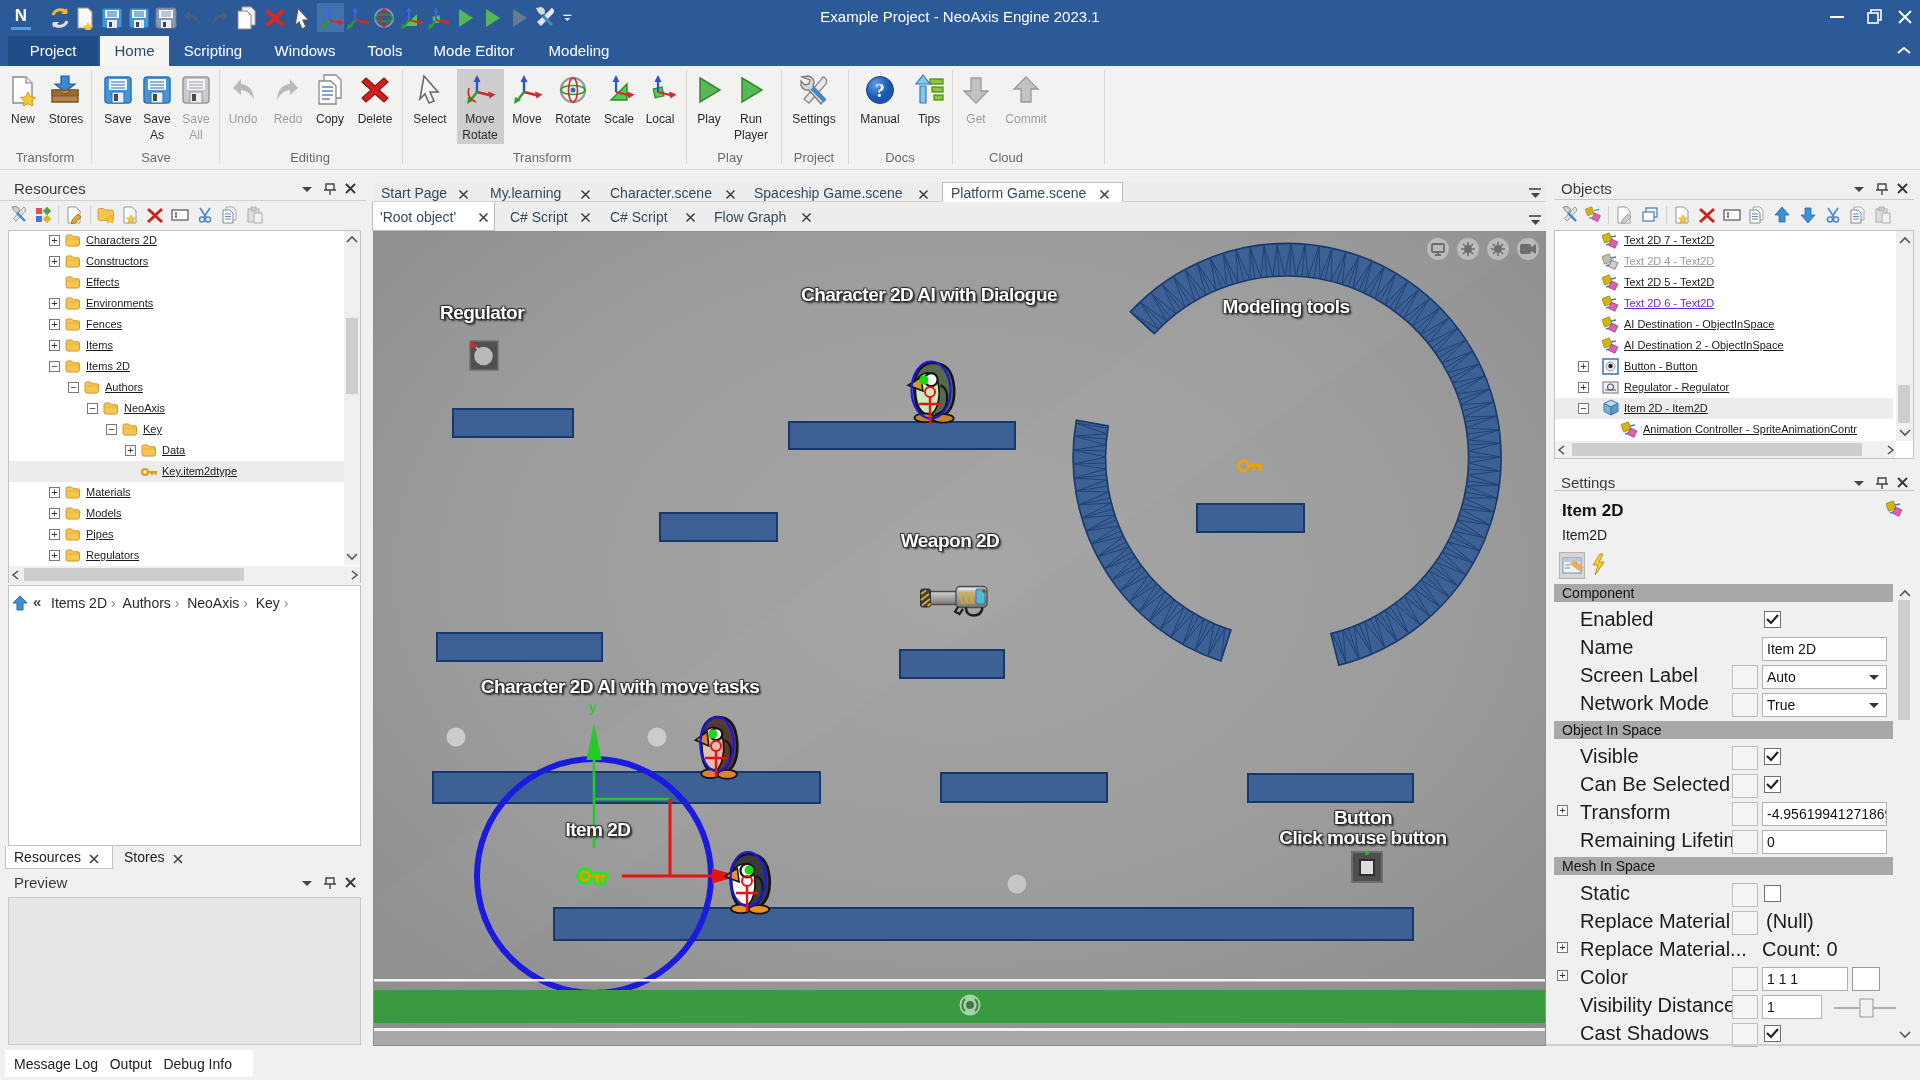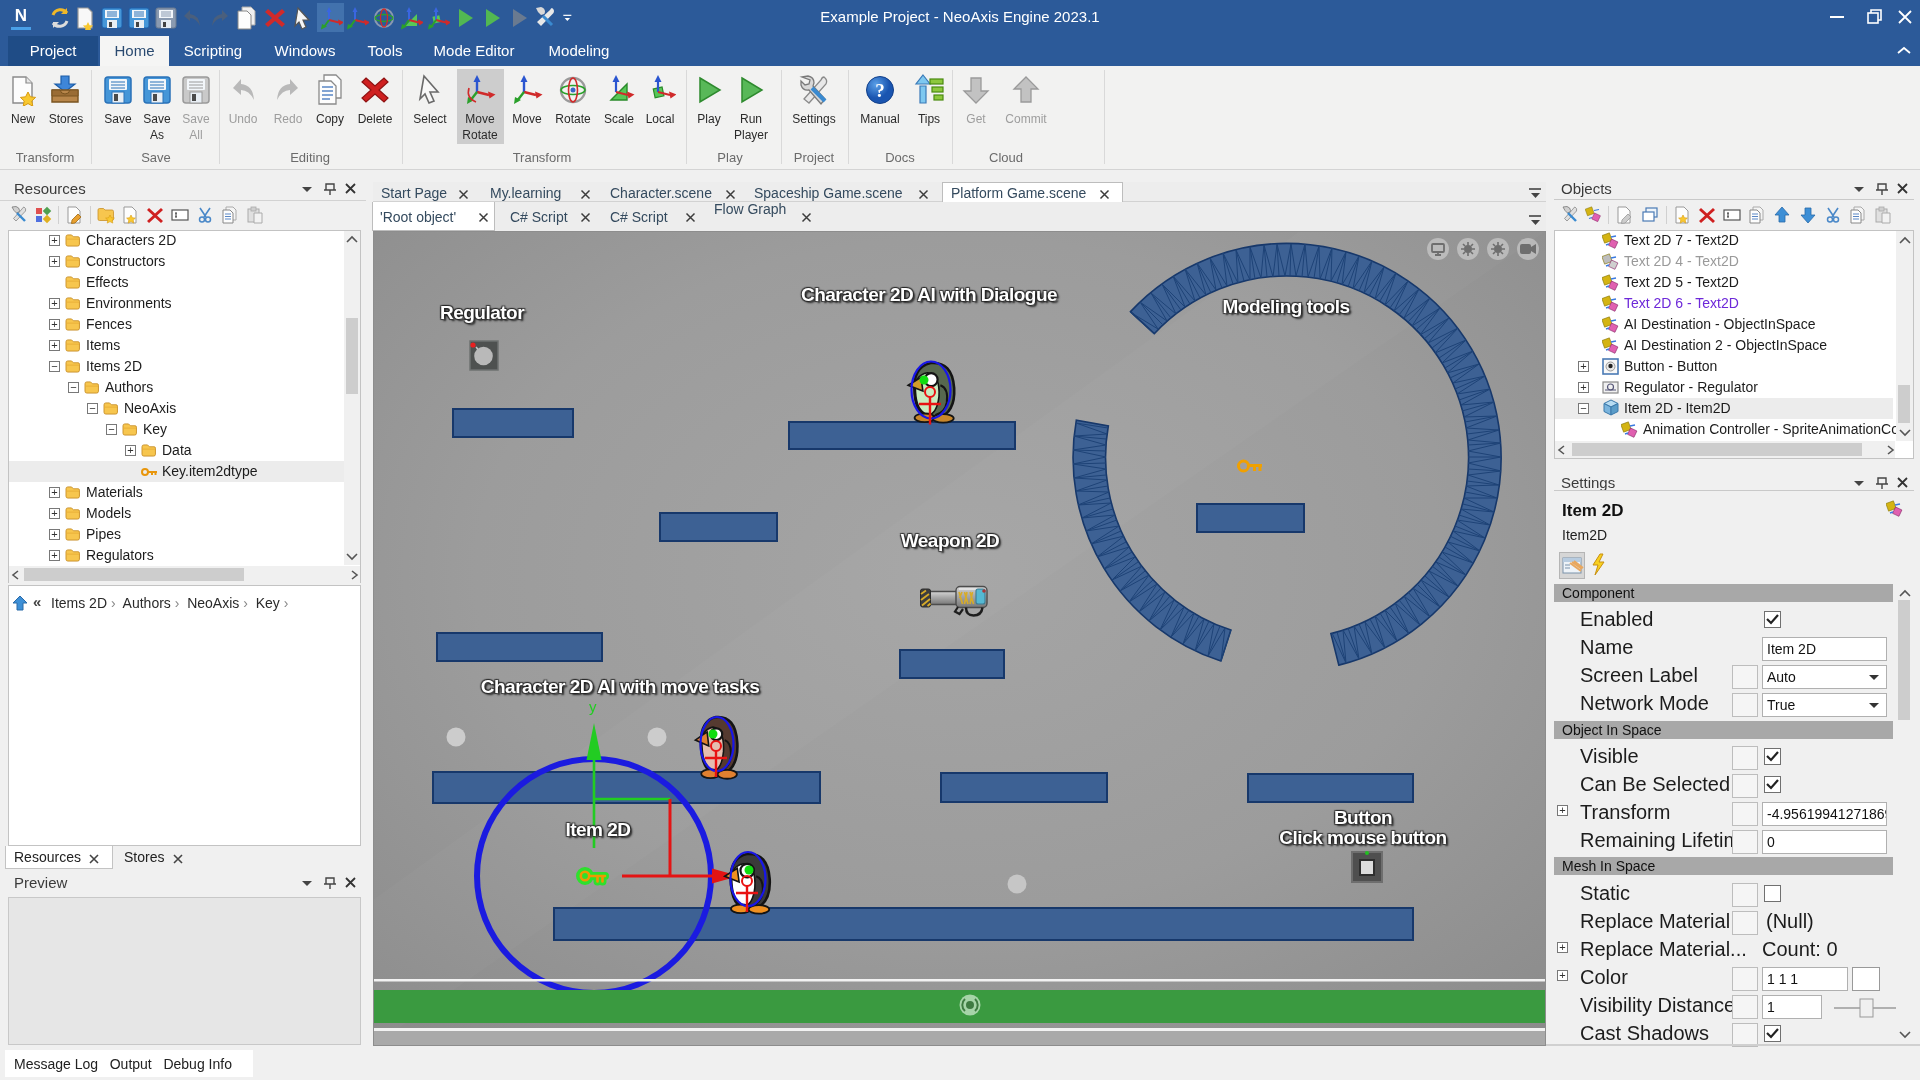--- a/index.html
+++ b/index.html
@@ -10,21 +10,21 @@
 #ribbon { position:absolute; left:0; top:66px; width:1920px; height:104px; background:#f2f2f1; border-bottom:1px solid #d4d4d4; }
 .mtab { position:absolute; top:0; height:30px; line-height:30px; color:#ffffff; font-size:15px; text-align:center; }
 .wintitle { position:absolute; top:0; width:100%; text-align:center; color:#ffffff; font-size:15px; line-height:34px; }
 .ribgroup-label { position:absolute; top:84px; font-size:13px; color:#6b6b6b; text-align:center; }
 .ribsep { position:absolute; top:4px; width:1px; height:94px; background:#d9d9d9; }
 .riblabel { position:absolute; top:45px; font-size:12px; color:#2b2b2b; text-align:center; white-space:pre-line; line-height:16px; }
 .riblabel.dis { color:#9d9d9d; }
 .ribicon { position:absolute; top:8px; width:32px; height:32px; }
 
 .panel-header { font-size:15px; color:#3b3b3b; }
-.treerow { position:absolute; height:21px; font-size:14px; color:#1c1c1c; line-height:21px; white-space:nowrap; }
+.treerow { position:absolute; height:21px; font-size:11px; color:#1c1c1c; line-height:21px; white-space:nowrap;text-decoration:underline; }
 .expbox { position:absolute; width:11px; height:11px; border:1px solid #787878; background:#ffffff; font-size:11px; line-height:9px; text-align:center; color:#333; }
 .folder { position:absolute; width:15px; height:13px; }
 .secbar { position:absolute; left:0; width:339px; height:18px; background:#a8a8a8; color:#111; font-size:14px; padding-left:8px; line-height:18px; }
 .prow-label { position:absolute; font-size:20px; color:#1c1c1c; line-height:17px; }
 .defbox { position:absolute; width:26px; height:24px; background:#f5f5f5; border:1px solid #bdbdbd; }
 .tfield { position:absolute; height:24px; background:#ffffff; border:1px solid #b0b0b0; font-size:14px; color:#111; padding:3px 4px 0 4px; white-space:nowrap; overflow:hidden; }
 .scenetext { position:absolute; color:#fff; font-weight:bold; font-size:19px; letter-spacing:-0.5px; white-space:nowrap; text-shadow:-1px -1px 1px rgba(30,30,30,0.75),1px -1px 1px rgba(30,30,30,0.75),-1px 1px 1px rgba(30,30,30,0.8),2px 2px 2px rgba(25,25,25,0.9); transform:translateX(-50%); }
 .tabtxt { font-size:14px; color:#344a5e; }
 </style>
 </head>
@@ -561,21 +561,21 @@
 <div class="abs" style="left:942px;top:182px;width:181px;height:20px;background:#fff;border:1px solid #bdbdbd;border-bottom:none;"></div>
 <div class="abs tabtxt" style="left:381px;top:185px;">Start Page</div>
 <div class="abs tabtxt" style="left:490px;top:185px;">My.learning</div>
 <div class="abs tabtxt" style="left:610px;top:185px;">Character.scene</div>
 <div class="abs tabtxt" style="left:754px;top:185px;">Spaceship Game.scene</div>
 <div class="abs tabtxt" style="left:951px;top:185px;">Platform Game.scene</div>
 <div class="abs" style="left:372px;top:202px;width:123px;height:29px;background:#fff;border:1px solid #bdbdbd;border-top:none;"></div>
 <div class="abs tabtxt" style="left:380px;top:209px;text-align:right;">'Root object'</div>
 <div class="abs tabtxt" style="left:510px;top:209px;">C# Script</div>
 <div class="abs tabtxt" style="left:610px;top:209px;">C# Script</div>
-<div class="abs tabtxt" style="left:714px;top:201px;">Flow Graph</div>
+<div class="abs tabtxt" style="left:714px;top:209px;">Flow Graph</div>
 <svg class="abs" style="left:458px;top:189px;width:11px;height:11px">
       <path d="M1.5 1.5 l8 8 M9.5 1.5 l-8 8" stroke="#3c3c3c" stroke-width="1.5"></path>
     </svg>
 <svg class="abs" style="left:580px;top:189px;width:11px;height:11px">
       <path d="M1.5 1.5 l8 8 M9.5 1.5 l-8 8" stroke="#3c3c3c" stroke-width="1.5"></path>
     </svg>
 <svg class="abs" style="left:725px;top:189px;width:11px;height:11px">
       <path d="M1.5 1.5 l8 8 M9.5 1.5 l-8 8" stroke="#3c3c3c" stroke-width="1.5"></path>
     </svg>
 <svg class="abs" style="left:918px;top:189px;width:11px;height:11px">

